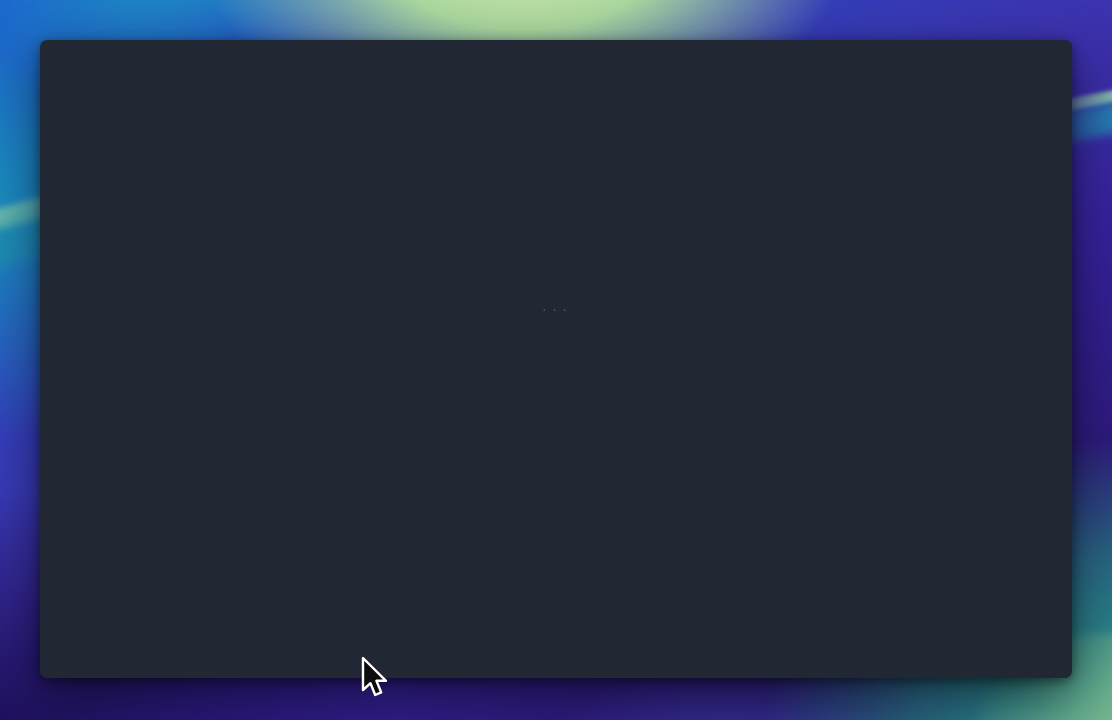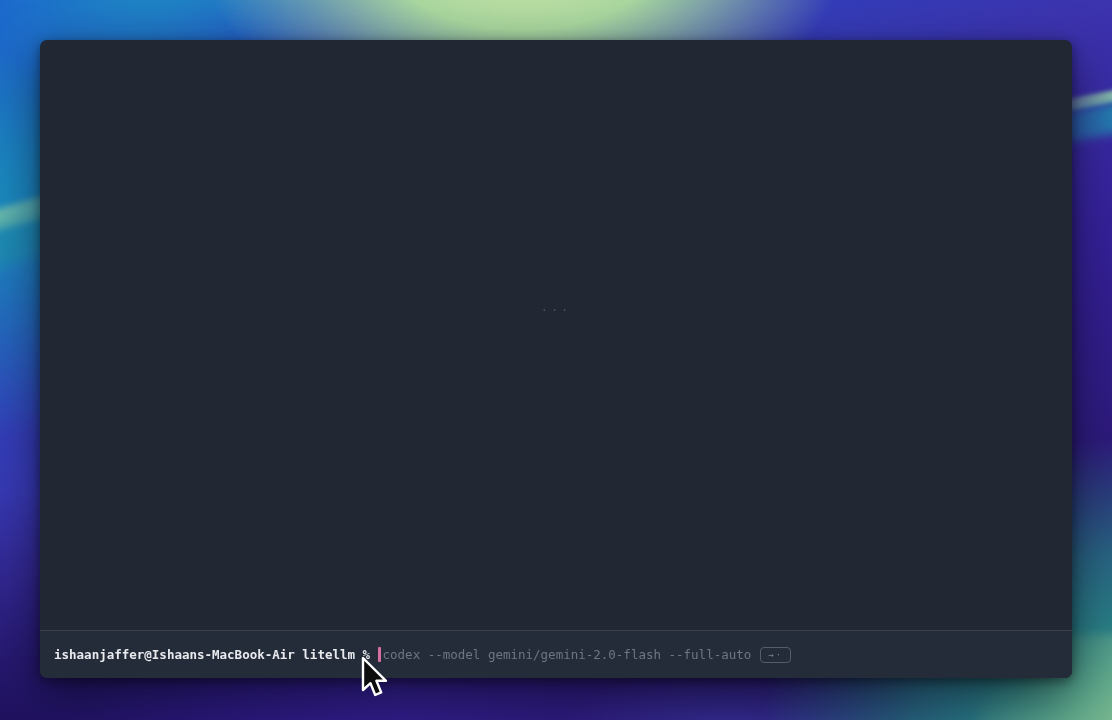--- a/index.html
+++ b/index.html
@@ -87,28 +87,20 @@
   <div class="streak streak-right"></div>
   <div class="streak streak-right2"></div>
   <div class="streak streak-corner"></div>
 
   <div class="window">
 
     <div class="term-body">
       <span class="dots">...</span>
     </div>
 
-    <div class="prompt-row">
-      <span class="p-user">ishaanjaffer@Ishaans-MacBook-Air</span>
-      <span class="p-dir">litellm</span>
-      <span class="p-sym">%</span>
-      <span class="caret"></span>
-      <span class="suggestion">codex --model gemini/gemini-2.0-flash --full-auto</span>
-      <span class="hint-badge">→·</span>
-    </div>
 
   </div>
 
   <svg class="pointer" width="30" height="44" viewBox="0 0 30 44">
     <polygon points="3,2 3,34 10.5,27.2 15.2,39 21.2,36.4 16.4,24.8 26,24.8" fill="#0d0d0d" stroke="#ffffff" stroke-width="2.4" stroke-linejoin="round"></polygon>
   </svg>
 
 </div>
 
 </body></html>

